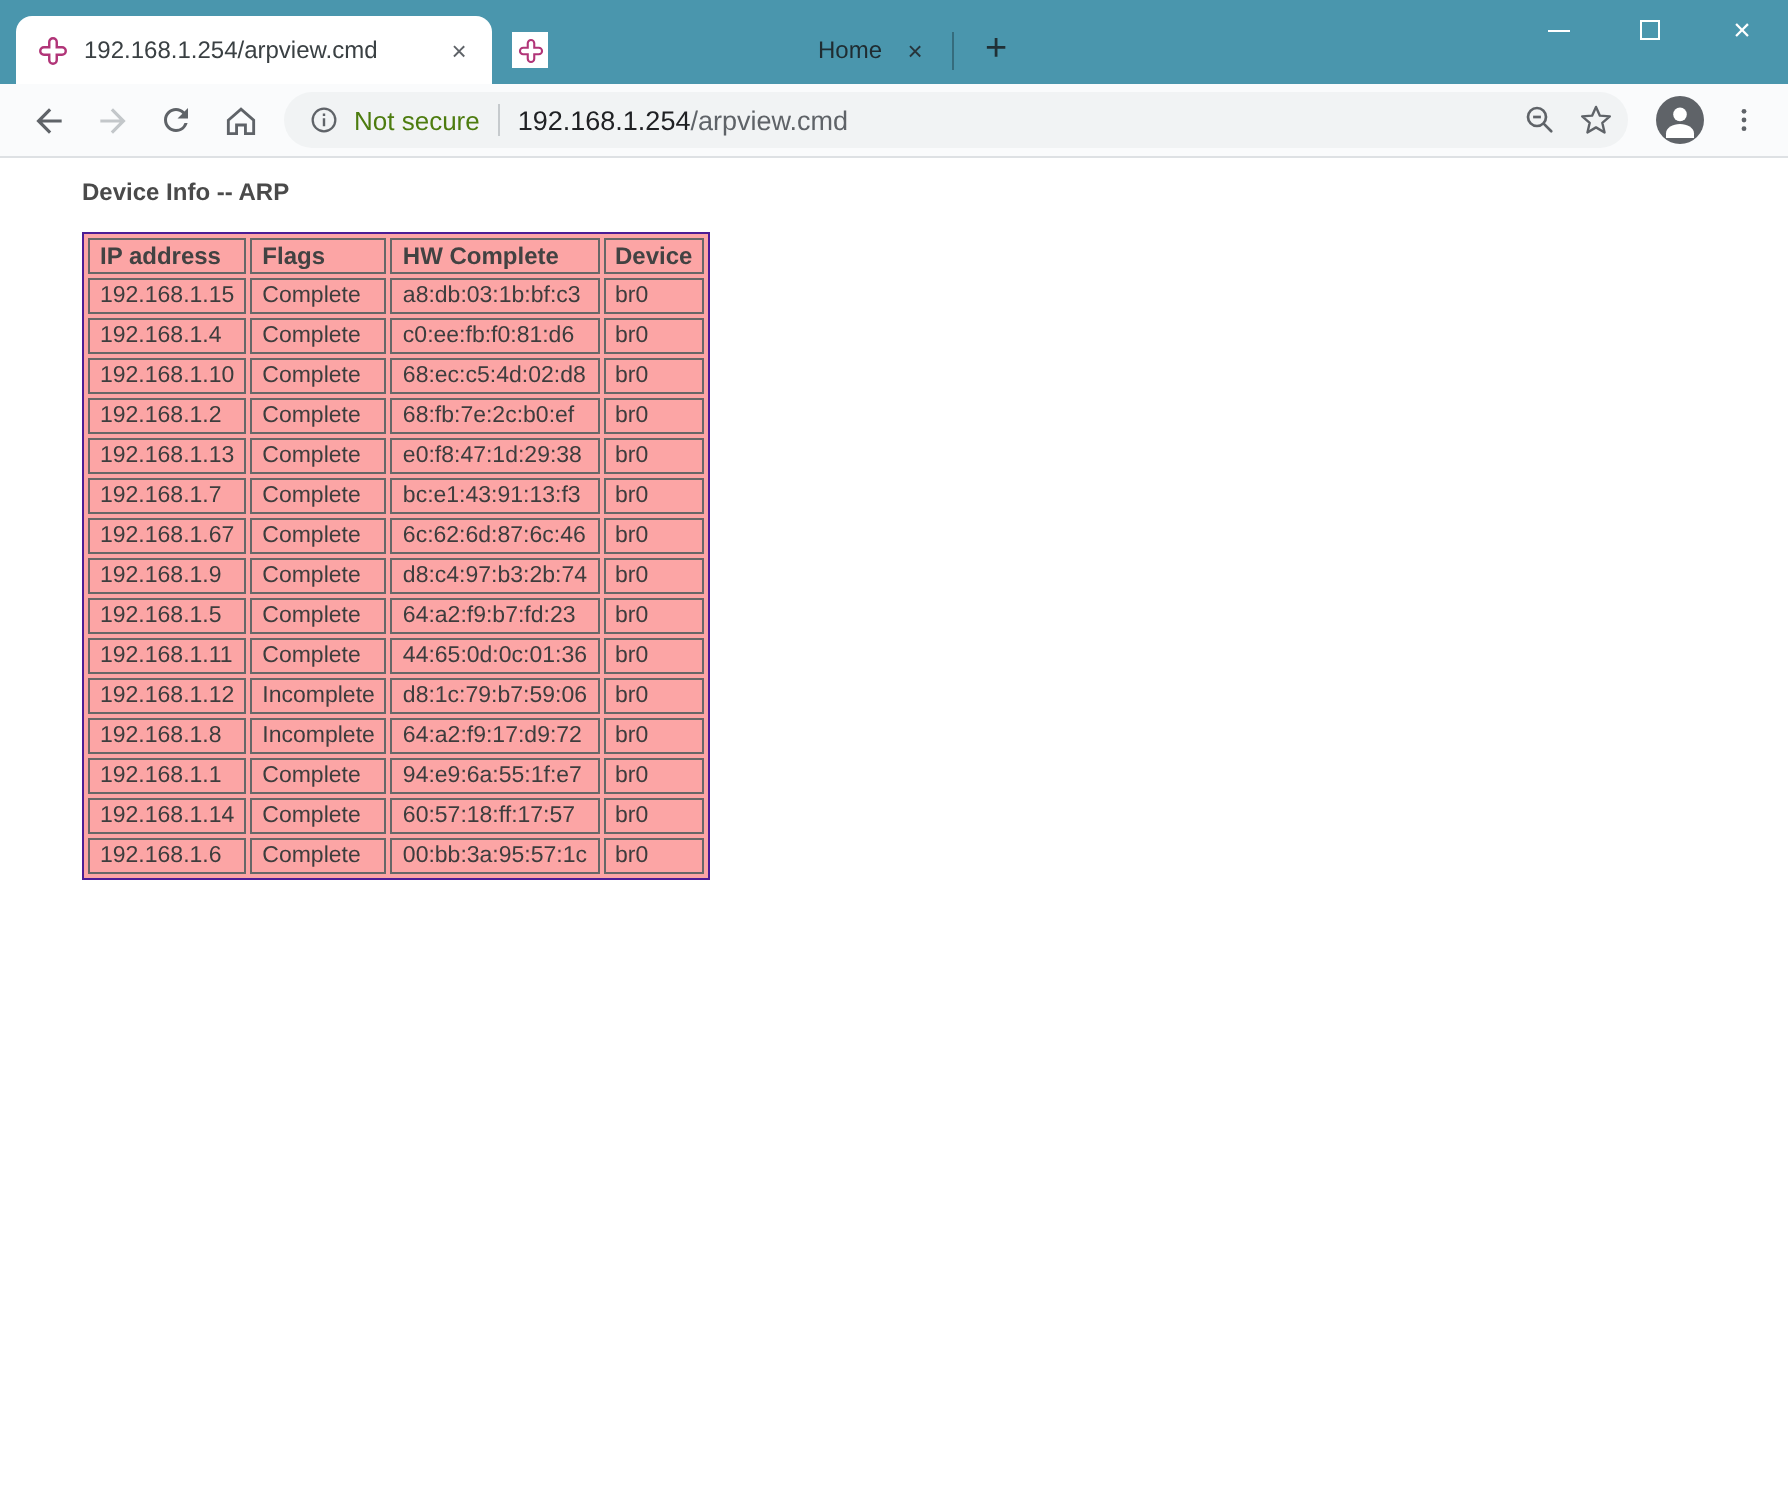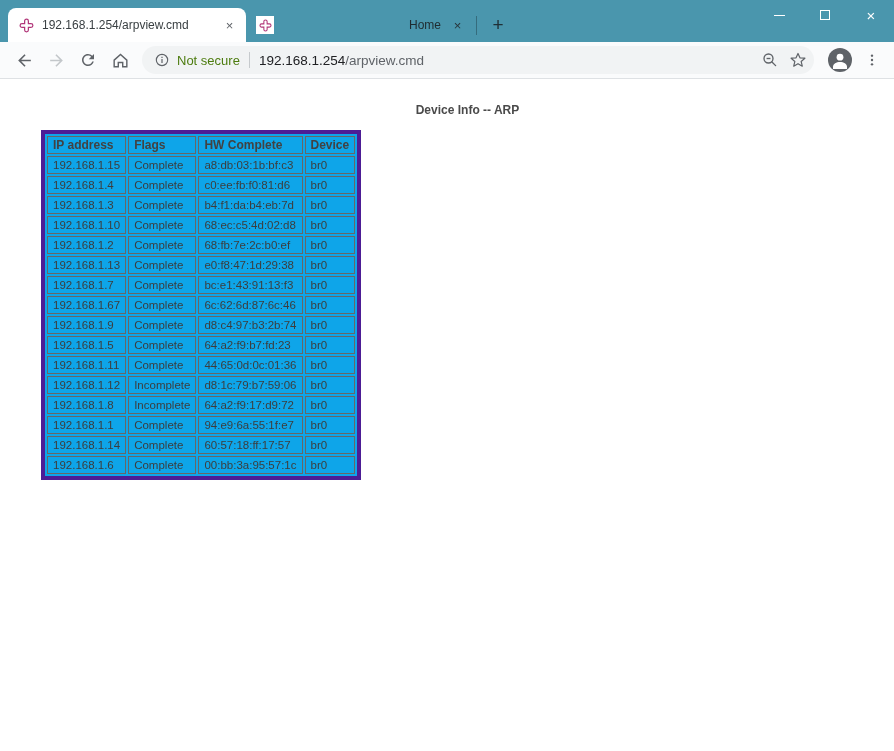--- a/index.html
+++ b/index.html
@@ -84,25 +84,25 @@
     display:flex; align-items:center; justify-content:center; overflow:hidden;
   }
   .menu-btn {
     width:28px; height:28px; border-radius:50%; flex:0 0 auto;
     display:flex; align-items:center; justify-content:center; color:#5f6368;
   }
 
   
   .page { padding:8px 0 0 41px; background:#ffffff; height:671px; }
   .page-heading {
-    font-size:12px; font-weight:bold; color:#4a4a4a; margin:16px 0 13px 0;text-align:center;
+    font-size:12px; font-weight:bold; color:#4a4a4a; margin:2px 0 13px 0;
   }
   table.arp {
     border-collapse:separate; border-spacing:2px;
-    border:4px solid #4c1d95; background:#0ea5e9;
+    border:1px solid #4c1d95; background:#fca5a5;
   }
   table.arp th, table.arp td {
     border:1px solid #676767; padding:1px 5px;
     font-size:11.5px; color:#3d3d3d; height:18px;
     white-space:nowrap; text-align:left; vertical-align:middle;
   }
   table.arp th { font-weight:bold; font-size:12px; color:#424242; }
   th.col-ip     { min-width:62px; }
   th.col-flags  { min-width:48px; }
   th.col-hw     { min-width:88px; }
@@ -239,26 +239,20 @@
           <td>a8:db:03:1b:bf:c3</td>
           <td>br0</td>
         </tr>
         <tr>
           <td>192.168.1.4</td>
           <td>Complete</td>
           <td>c0:ee:fb:f0:81:d6</td>
           <td>br0</td>
         </tr>
         <tr>
-          <td>192.168.1.3</td>
-          <td>Complete</td>
-          <td>b4:f1:da:b4:eb:7d</td>
-          <td>br0</td>
-        </tr>
-        <tr>
           <td>192.168.1.10</td>
           <td>Complete</td>
           <td>68:ec:c5:4d:02:d8</td>
           <td>br0</td>
         </tr>
         <tr>
           <td>192.168.1.2</td>
           <td>Complete</td>
           <td>68:fb:7e:2c:b0:ef</td>
           <td>br0</td>

